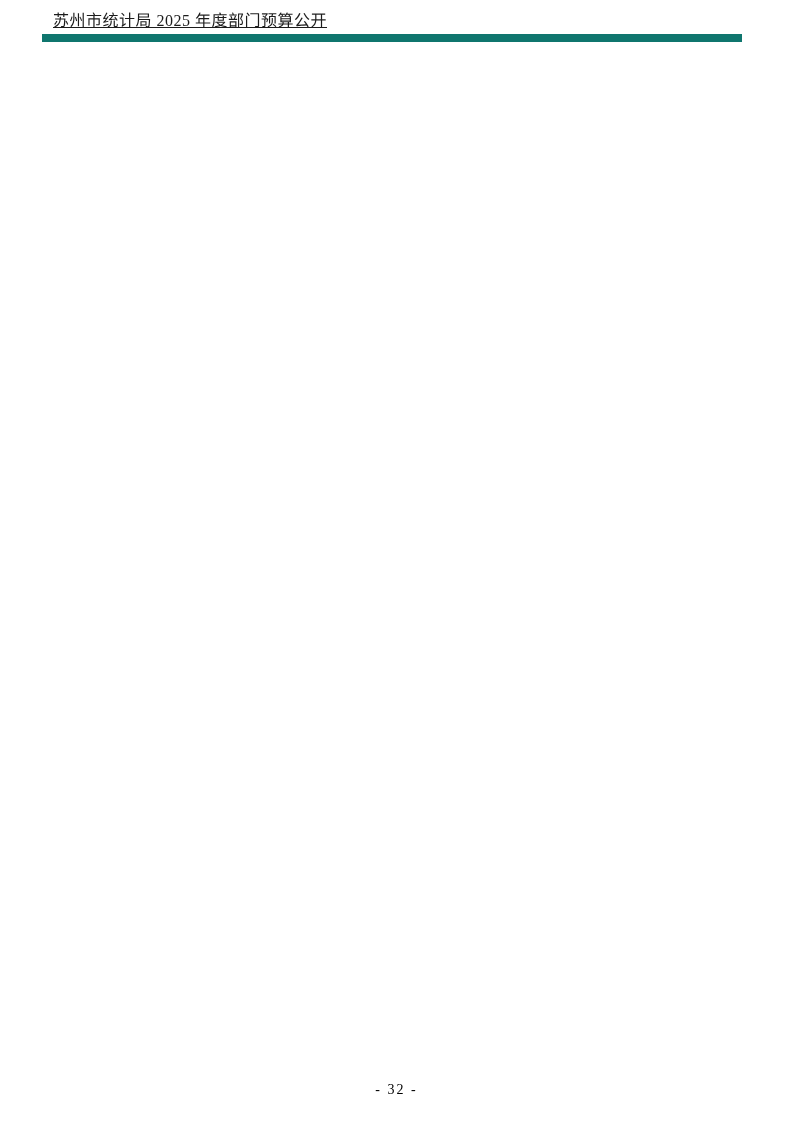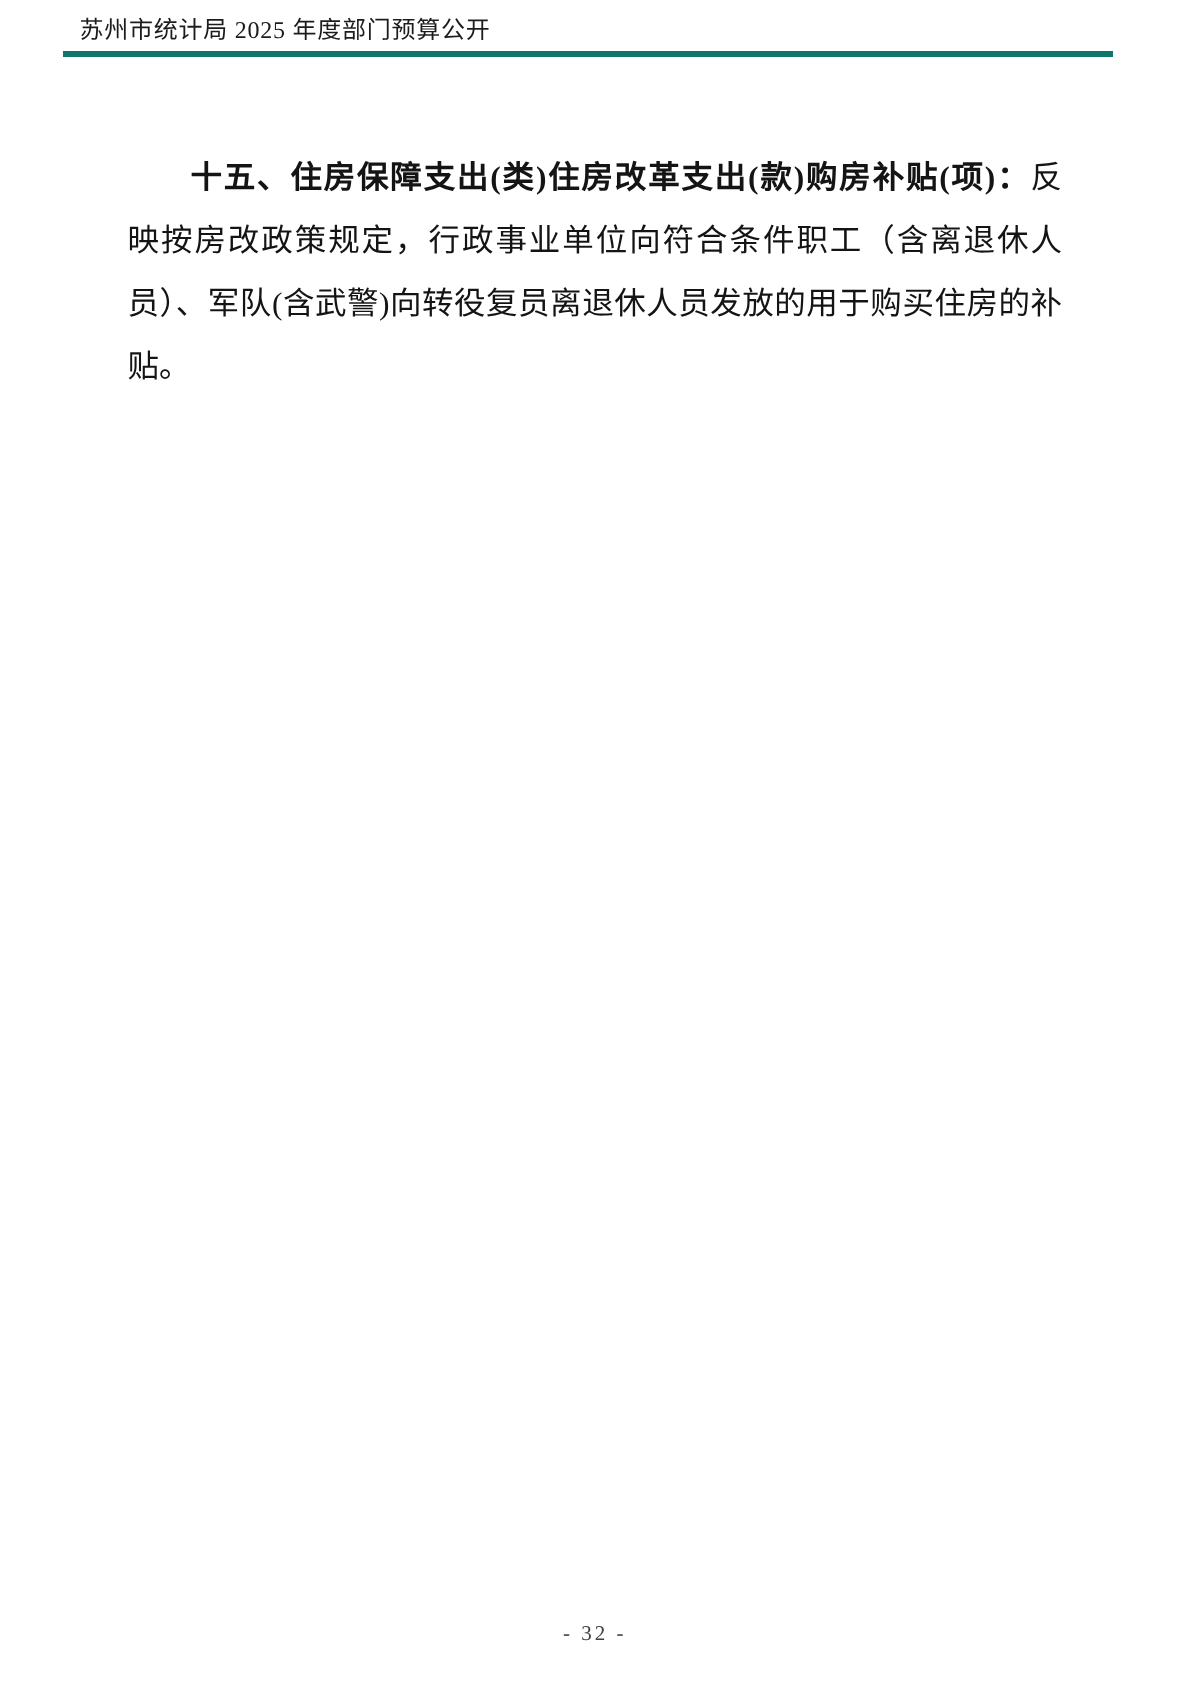--- a/index.html
+++ b/index.html
@@ -15,22 +15,23 @@
     overflow: hidden;
     font-family: "Liberation Serif", "DejaVu Serif", serif;
     color: #1c1c1c;
   }
   
   .header {
     position: absolute;
     top: 12px;
     left: 42px;
     width: 700px;
-    border-bottom: 4px solid #0f766e;
+    border-bottom: 8px solid #0f766e;
     padding-bottom: 4px;
+    text-decoration: underline;
   }
   .header-title {
     padding-left: 11px;
     font-size: 16px;
     line-height: 18px;
     color: #1c1c1c;
     letter-spacing: 0.5px;
     white-space: nowrap;
   }
   
@@ -58,42 +59,39 @@
   
   .footer {
     position: absolute;
     top: 1080px;
     left: 0;
     width: 100%;
     text-align: center;
   }
   .page-number {
     font-size: 14px;
-    color: #404040;
+    color: #000000;
     letter-spacing: 2px;
   }
 </style>
 </head>
 <body>
 
 <div class="page">
 
   <div class="header">
     <div class="header-title">苏州市统计局 2025 年度部门预算公开</div>
   </div>
 
   <div class="doc-body">
 
 
 
 
 
-    <p class="para">
-      <span class="clause-heading">十五、住房保障支出(类)住房改革支出(款)购房补贴(项)：</span><span>反映按房改政策规定，行政事业单位向符合条件职工（含离退休人员）、军队(含武警)向转役复员离退休人员发放的用于购买住房的补贴。</span>
-    </p>
 
   </div>
 
   <div class="footer">
     <span class="page-number">- 32 -</span>
   </div>
 
 </div>
 
 </body></html>

